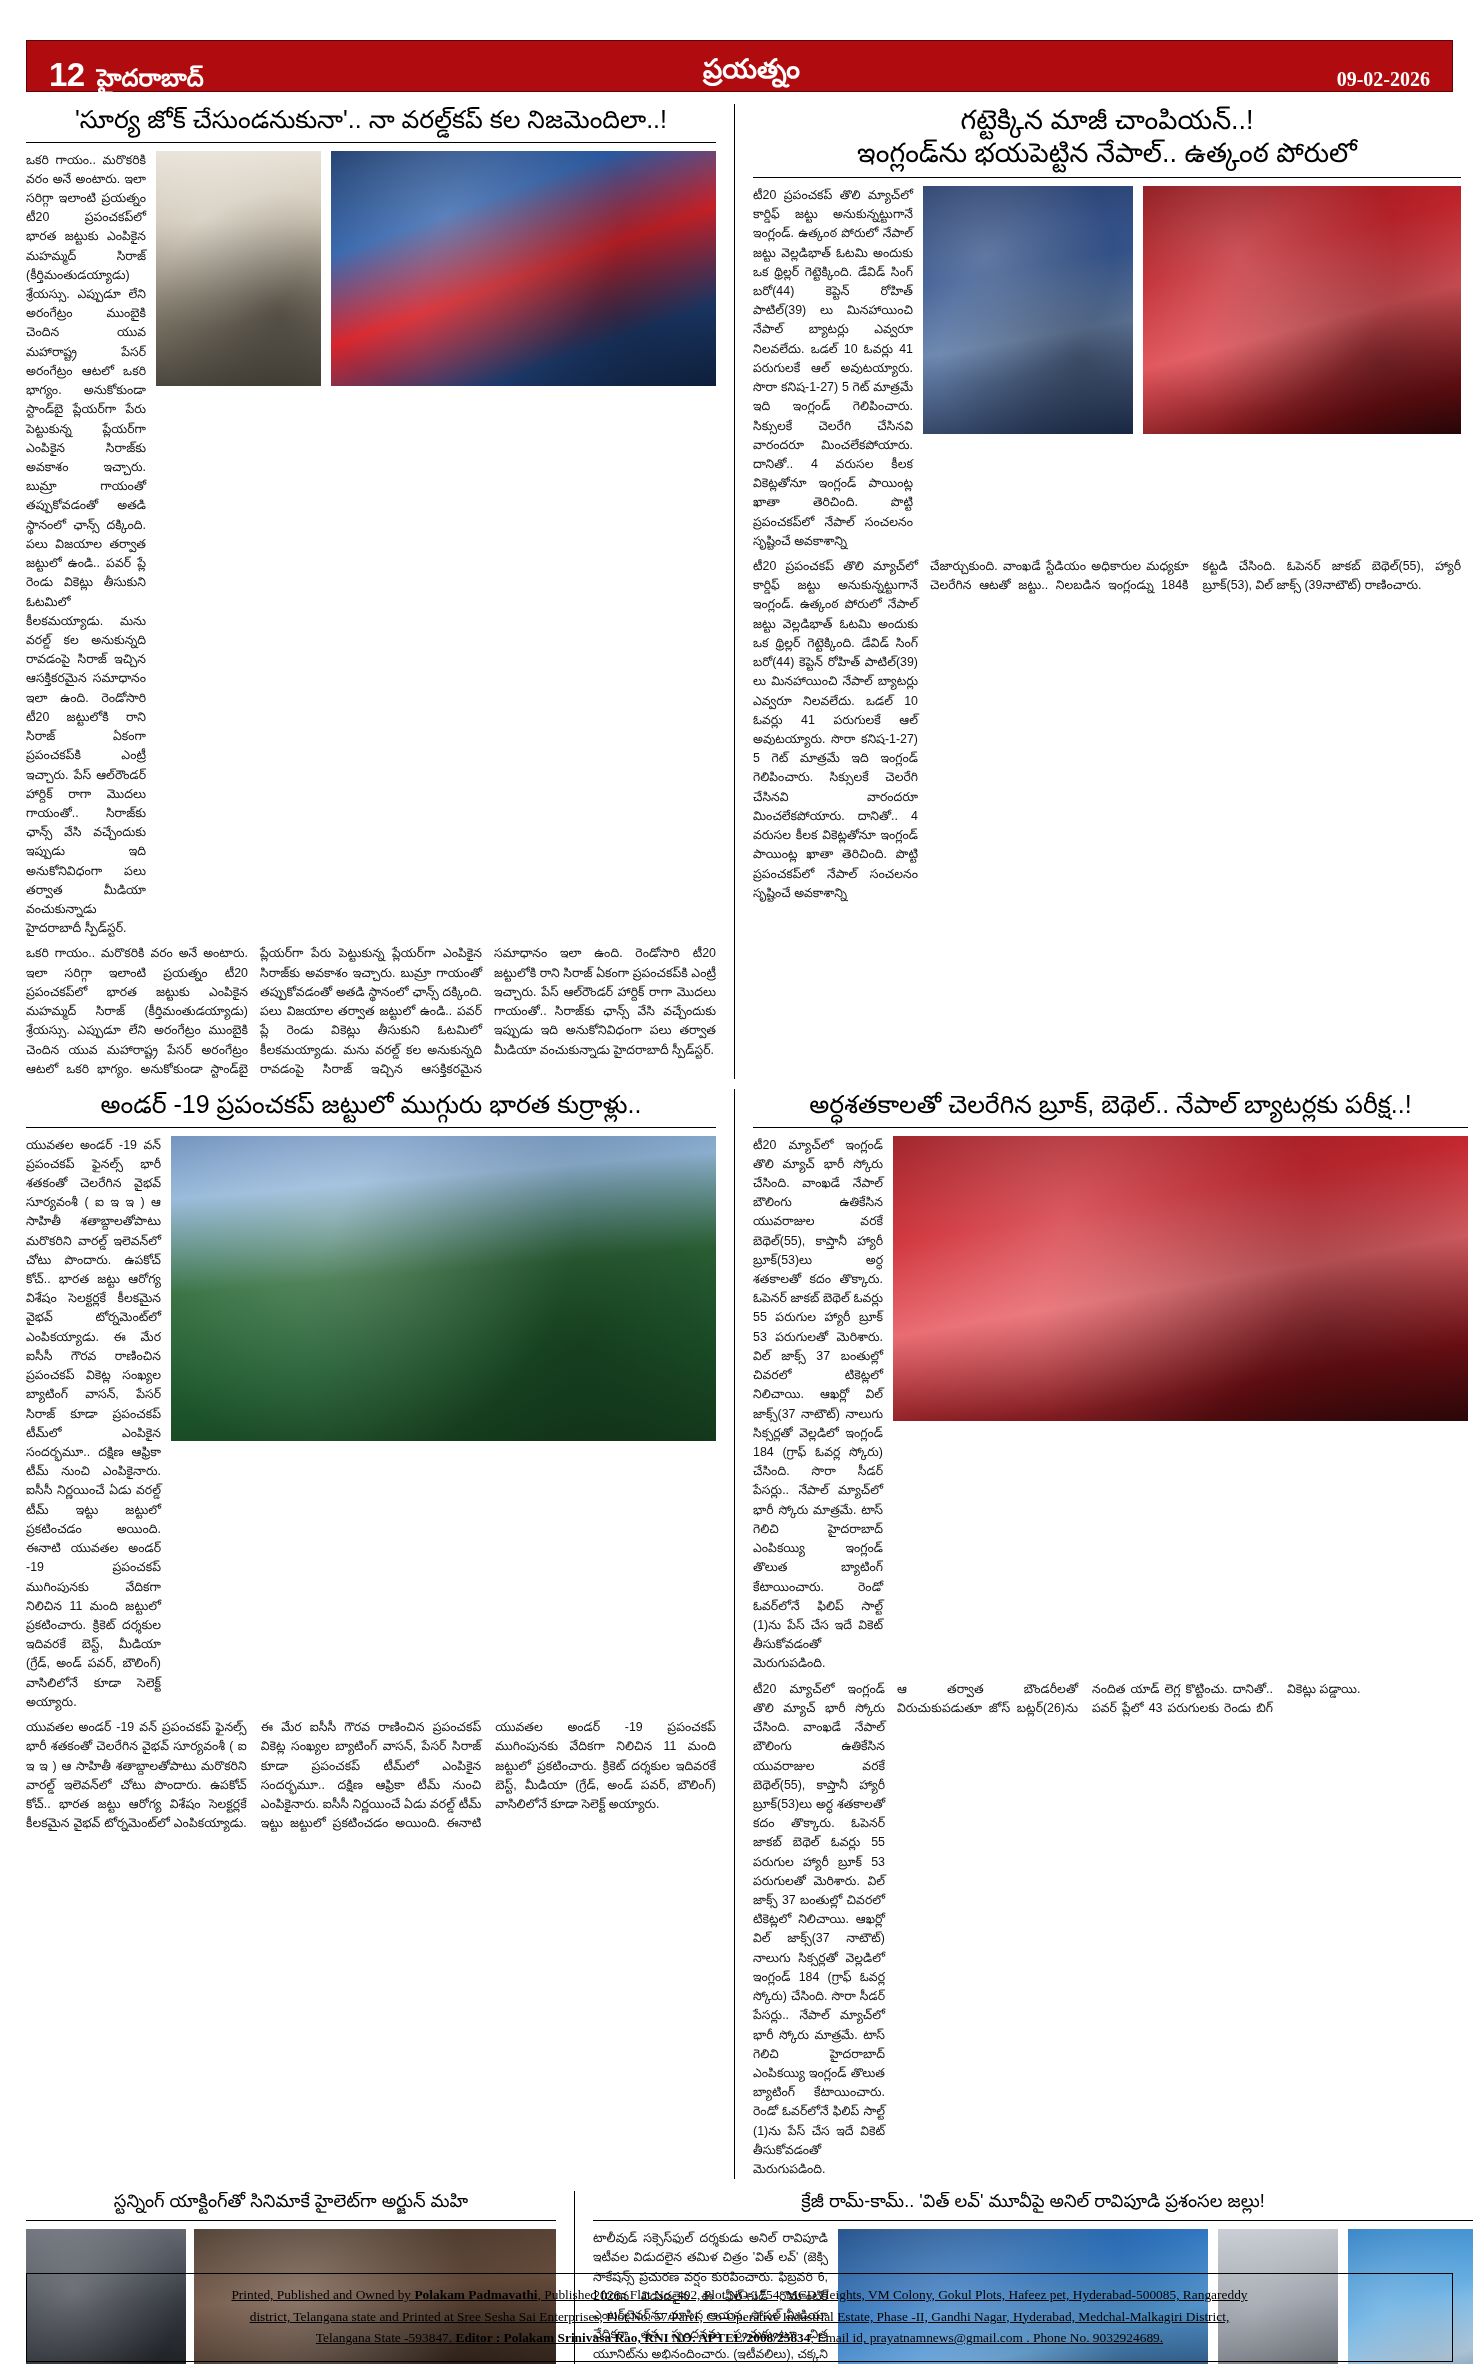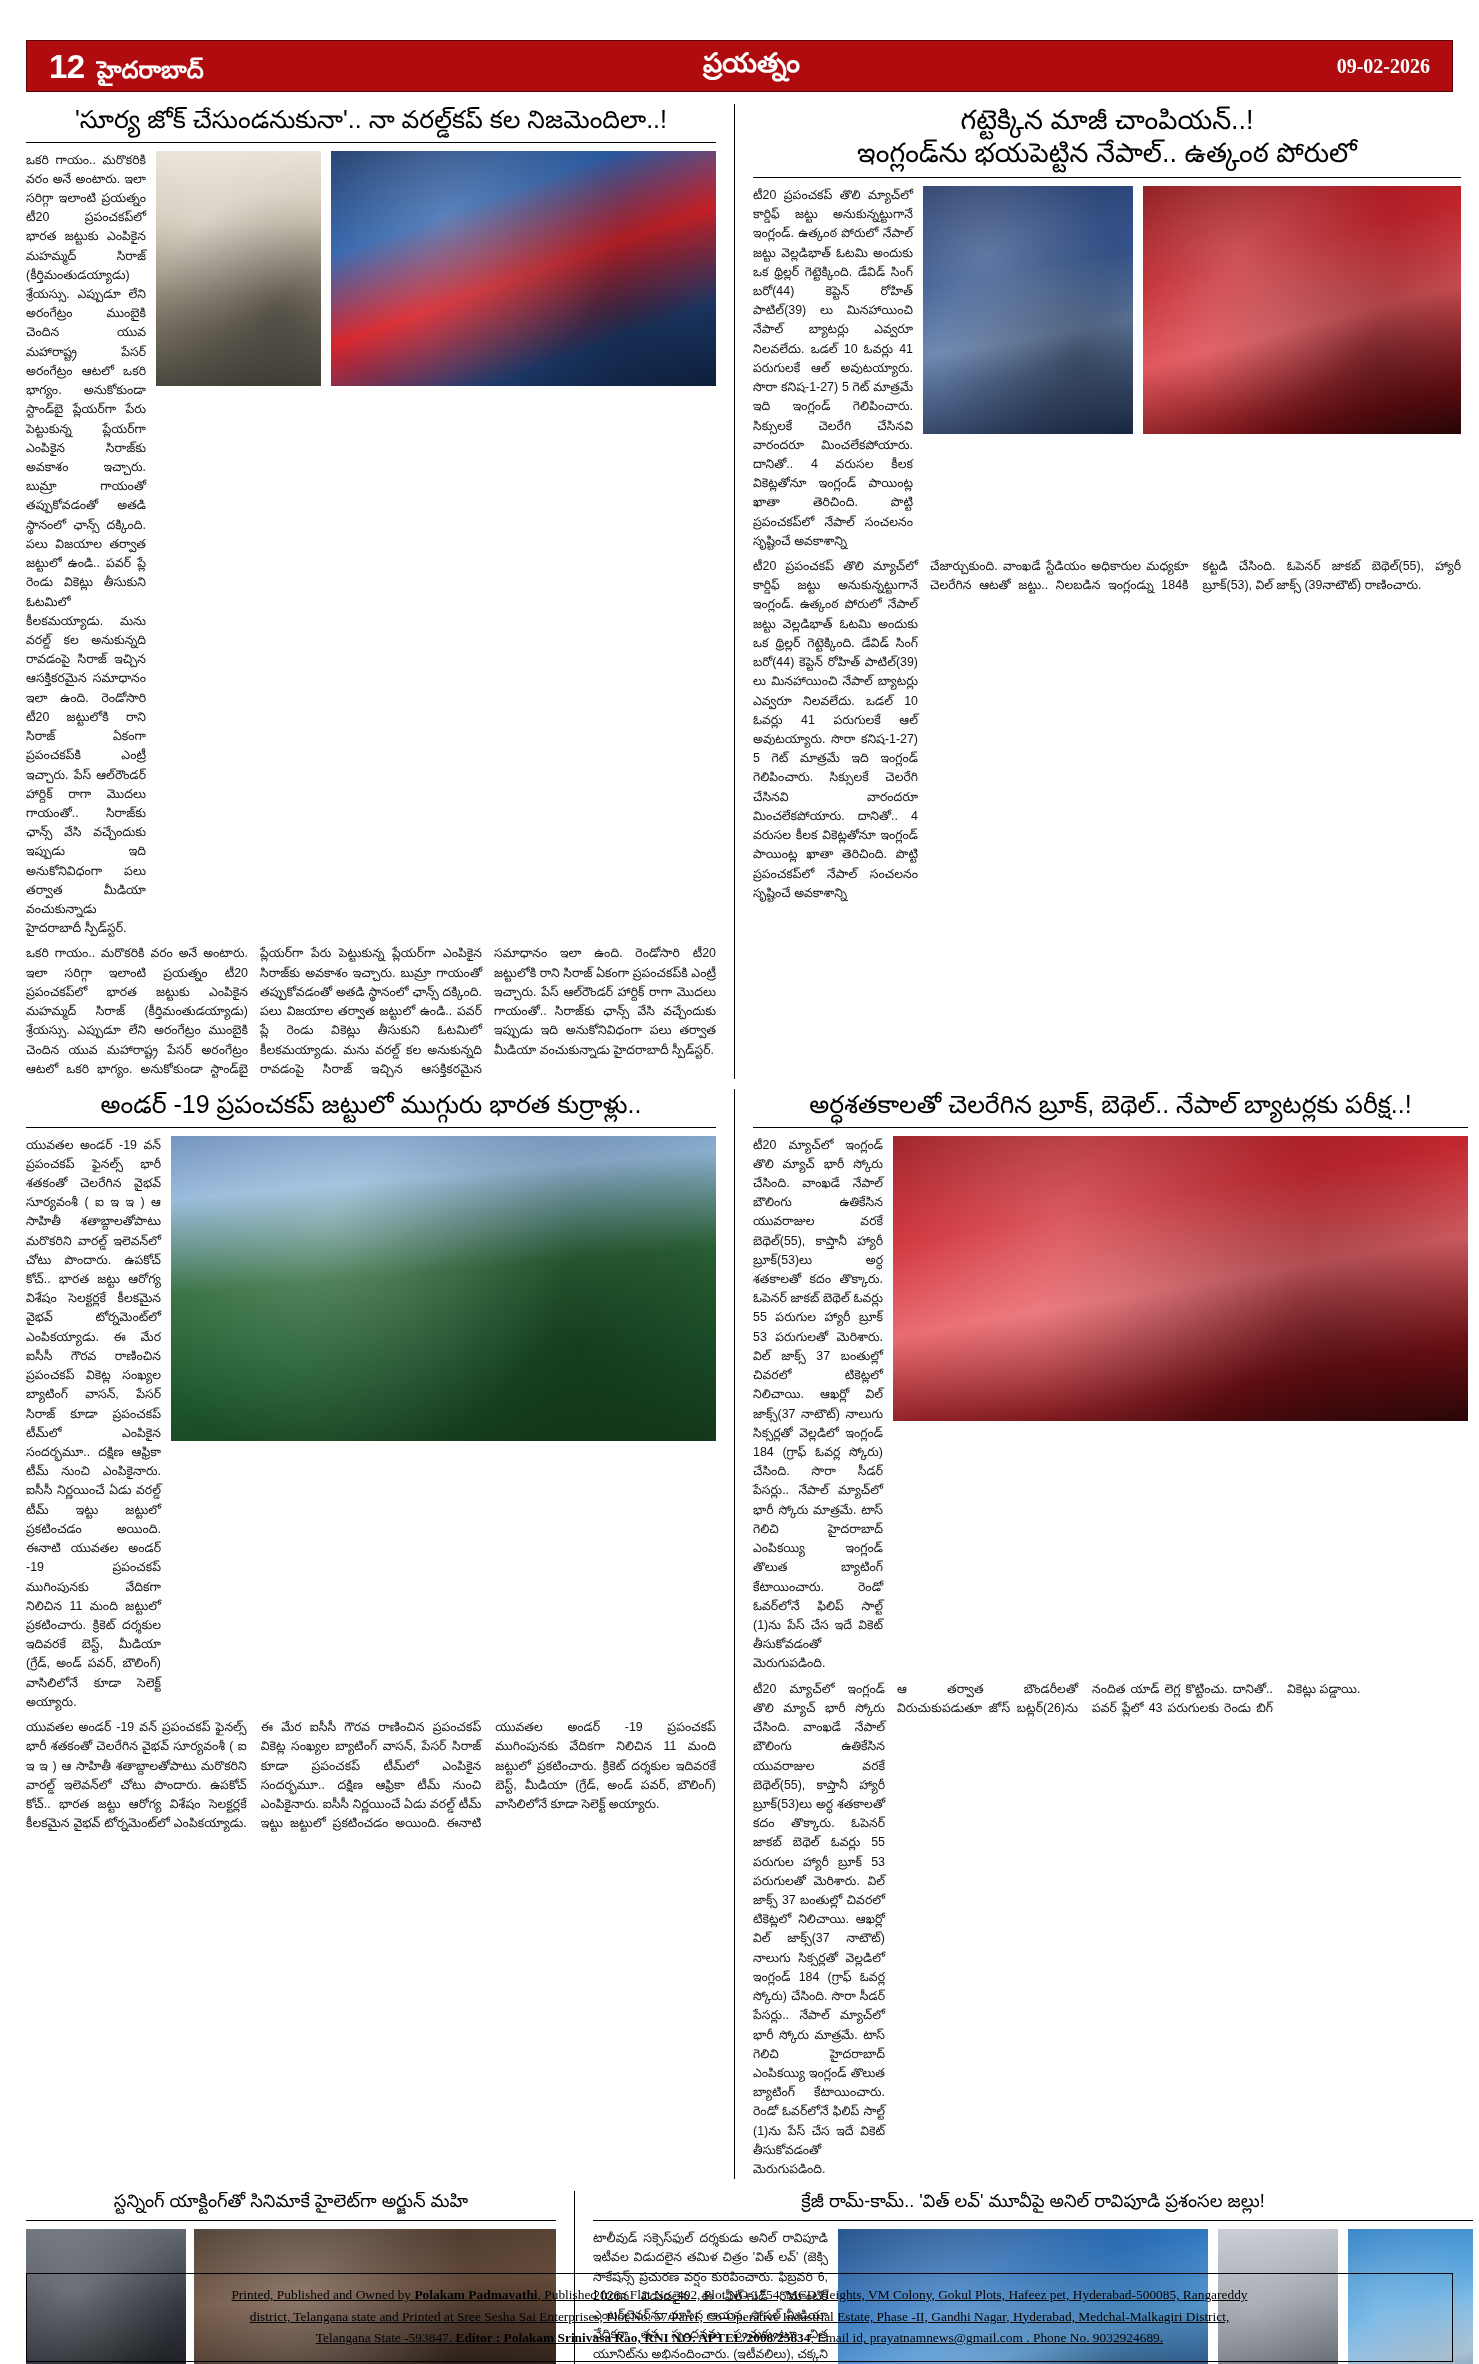--- a/index.html
+++ b/index.html
@@ -21,21 +21,21 @@
     position: relative;
   }
 
   
   .masthead {
     margin-top: 40px;
     height: 52px;
     background: #b00c10;
     border: 1.5px solid #5a0608;
     display: flex;
-    align-items: center;
+    align-items: flex-end;
     justify-content: space-between;
     padding: 0 22px;
     color: #fff;
     position: relative;
   }
   .mast-left { display: flex; align-items: baseline; gap: 12px; }
   .mast-pageno {
     font-size: 33px; font-weight: bold; line-height: 1;
     letter-spacing: -0.5px;
   }

